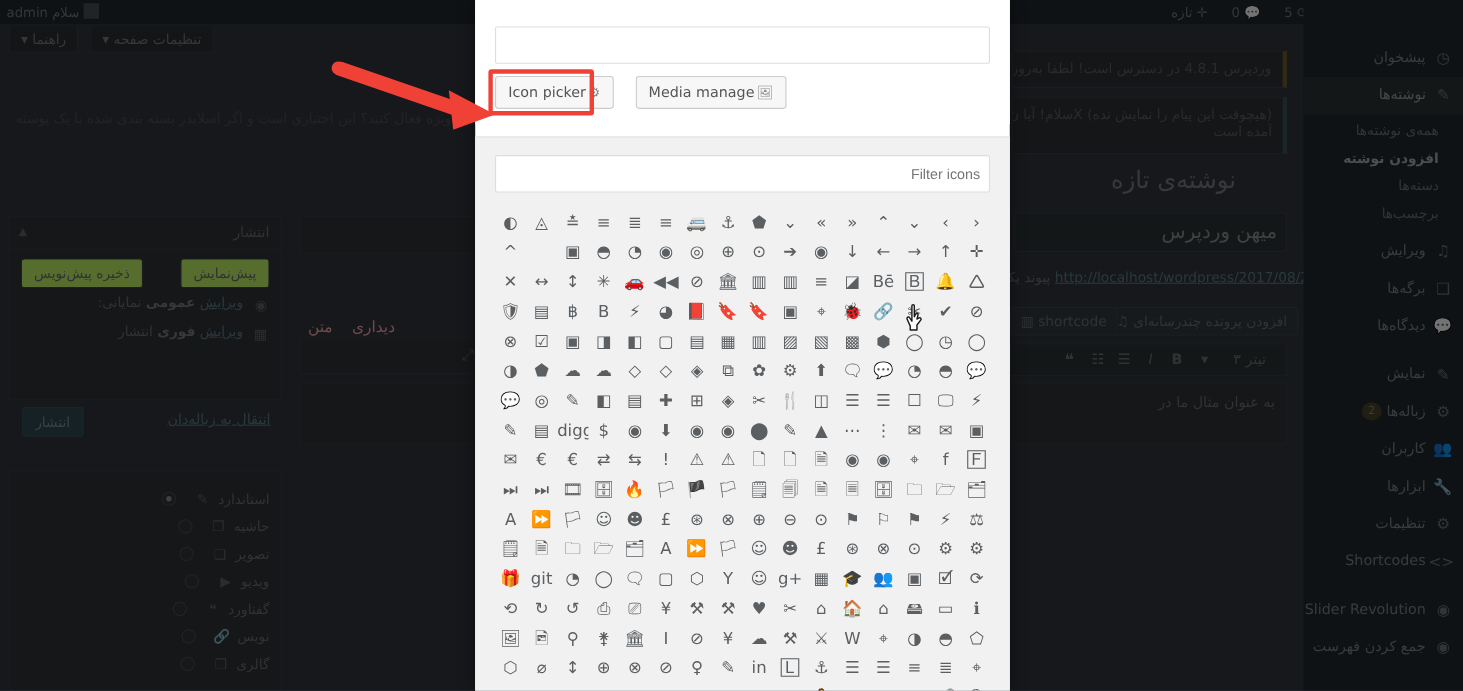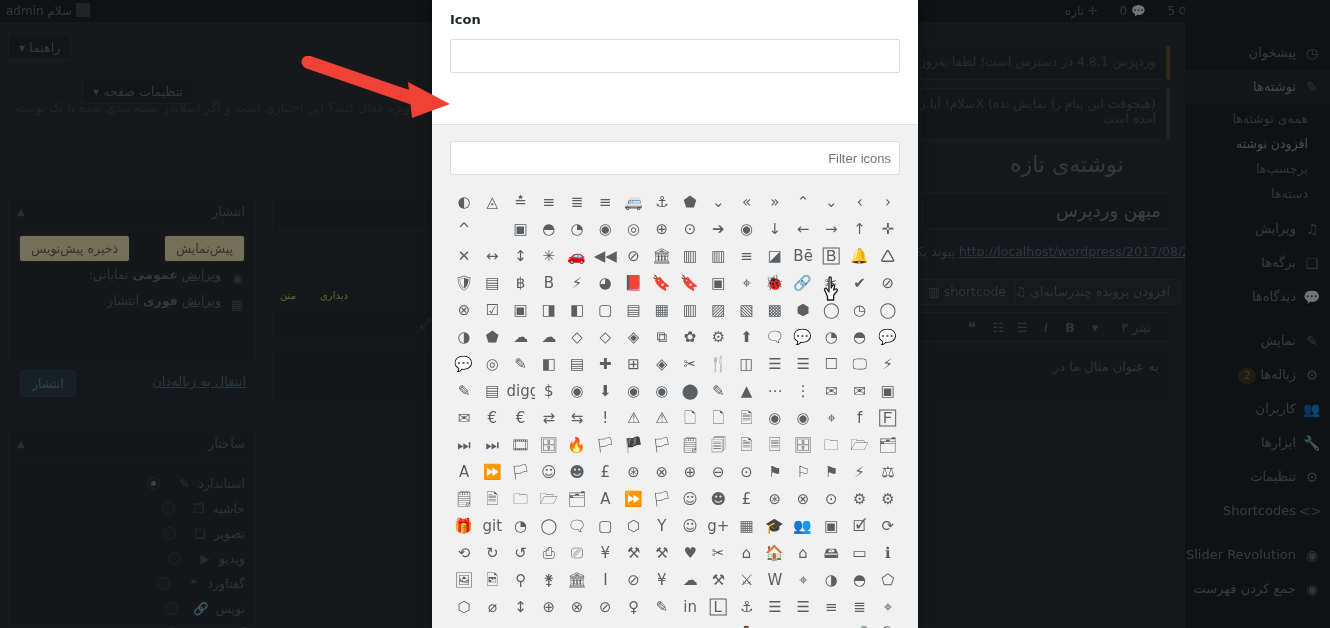--- a/index.html
+++ b/index.html
@@ -33,21 +33,21 @@
     content:""; position:absolute; left:-8px; top:11px;
     border:6px solid transparent; border-left-color:#32373c;
   }
   .am-sub {
     background:#23282d; padding:2px 0 6px 0;
   }
   .am-sub div {
     height:25px; line-height:25px; padding:0 22px 0 8px;
     font-size:12.5px; color:#6d7477; text-align:right; white-space:nowrap;
   }
-  .am-sub div.cur { color:#a6abad; font-weight:normal; }
+  .am-sub div.cur { color:#a6abad; font-weight:bold; }
   .am-sep { height:10px; }
   .am-badge{
     display:inline-block; background:#4a4328; color:#8a8470;
     border-radius:9px; font-size:10px; padding:0 6px; line-height:16px;
     vertical-align:middle; margin-left:4px;
   }
 
   
   #wpadminbar{
     position:absolute; top:0; left:0; right:0; height:22px;
@@ -58,21 +58,21 @@
   }
   .ab-r { position:absolute; top:0; height:22px; line-height:22px; white-space:nowrap;}
   .ab-l { position:absolute; top:0; height:22px; line-height:22px; white-space:nowrap;}
   .ab-sep{ display:inline-block; margin:0 7px; }
 
   
   #screen-meta{
     position:absolute; top:24px; left:0; width:440px; height:26px;
   }
   .meta-btn{
-    position:absolute; top:12px; height:24px; line-height:24px;
+    position:absolute; top:0; height:24px; line-height:24px;
     padding:0 10px; background:#2b3034; border:1px solid #3a4045;
     border-top:none; color:#767c7f; font-size:12.5px; border-radius:0 0 3px 3px;
   }
 
   
   .ghost-text{
     position:absolute; color:#4a4f53; font-size:12.5px; white-space:nowrap;
     direction:rtl;
   }
 
@@ -81,21 +81,21 @@
     position:absolute; background:#2f3438; border:1px solid #393f44;
   }
   .mbox-h{
     height:30px; line-height:30px; padding:0 10px; color:#6a7073;
     font-size:13px; border-bottom:1px solid #393f44; position:relative;
   }
   .mbox-h .toggle{ position:absolute; left:8px; top:0; font-size:10px; color:#5e6468;}
   .mbox-b{ padding:8px 10px; }
   .wpbtn{
     display:inline-block; height:27px; line-height:25px; padding:0 11px;
-    border:1px solid #3e4449; background:#fef9c3; color:#6b7174;
+    border:1px solid #3e4449; background:#bef264; color:#6b7174;
     border-radius:3px; font-size:12.5px;
   }
   .wpbtn.primary{ background:#2f4a52; border-color:#35555e; color:#76919a; }
   .misc-row{
     height:26px; line-height:26px; color:#6a7073; font-size:12.5px;
     text-align:right; padding-right:24px; position:relative;
   }
   .misc-row .mico{ position:absolute; right:2px; top:4px; font-size:13px; color:#5e6468;}
   .misc-row b{ color:#787e81; }
   .lnk{ color:#5b7d88; text-decoration:underline; }
@@ -105,21 +105,21 @@
   }
   .radio{
     display:inline-block; width:13px; height:13px; border-radius:50%;
     border:1px solid #4b5156; vertical-align:-2px; margin-right:10px;
     background:#31363a; position:relative;
   }
   .radio.on::after{
     content:""; position:absolute; inset:3px; border-radius:50%; background:#8a9094;
   }
   .fmt-ico{ display:inline-block; width:20px; text-align:center; color:#5e6468; }
-  .edtabs{ position:absolute; color:#bef264; font-size:10px; }
+  .edtabs{ position:absolute; color:#fca5a5; font-size:14px; }
 
   
   .panel{ position:absolute; background:#2f3438; border:1px solid #393f44; }
   .title-input{
     position:absolute; background:#2e3337; border:1px solid #3c4246;
     color:#8a9094; font-size:18px; text-align:right; padding:6px 8px;
     direction:rtl;
   }
   .permalink{ position:absolute; font-size:12.5px; color:#6a7073; direction:rtl; white-space:nowrap;}
   .permalink .url{ color:#5b7d88; text-decoration:underline; }
@@ -221,21 +221,21 @@
         <span>تازه</span>
       </div>
       <div class="ab-l" style="left:6px;">
         <span style="display:inline-block;width:14px;height:14px;background:#4a5054;vertical-align:-2px;"></span>
         <span style="direction:rtl;">سلام admin</span>
       </div>
     </div>
   </div>
 
   <div id="screen-meta">
-    <div class="meta-btn" style="left:82px;margin-top:44px;">
+    <div class="meta-btn" style="left:82px;">
       <span>تنظیمات صفحه</span>
       <span>▾</span>
     </div>
     <div class="meta-btn" style="left:8px;">
       <span>راهنما</span>
       <span>▾</span>
     </div>
   </div>
 
   <div class="ghost-text" style="left:14px; top:100px;">بانی ویژه فعال کنید؟ این اختیاری است و اگر اسلایدر بسته بندی شده با یک پوسته</div>
@@ -319,24 +319,20 @@
         <span>انتشار</span>
       </div>
     </div>
   </div>
   <div style="position:absolute; left:8px; top:366px; width:248px; height:40px;">
     <span class="lnk" style="position:absolute; right:10px; top:8px;">انتقال به زباله‌دان</span>
     <span class="wpbtn primary" style="position:absolute; left:12px; top:4px;">انتشار</span>
   </div>
 
   <div class="mbox" style="left:8px; top:428px; width:248px; height:200px;">
-    <div class="mbox-h">
-      <span class="toggle">▲</span>
-      <span>ساختار</span>
-    </div>
     <div class="mbox-b" style="padding-top:12px;">
       <div class="fmt-row">
         <span>استاندارد</span>
         <span class="fmt-ico">✎</span>
         <span class="radio on"></span>
       </div>
       <div class="fmt-row">
         <span>حاشیه</span>
         <span class="fmt-ico">❐</span>
         <span class="radio"></span>
@@ -377,22 +373,22 @@
       <span>پیشخوان</span>
     </div>
 
     <div class="am-item current">
       <span class="am-ico">✎</span>
       <span>نوشته‌ها</span>
     </div>
     <div class="am-sub">
       <div>همه‌ی نوشته‌ها</div>
       <div class="cur">افزودن نوشته</div>
+      <div>دسته‌ها</div>
       <div>برچسب‌ها</div>
-      <div>دسته‌ها</div>
     </div>
 
     <div class="am-item">
       <span class="am-ico">♫</span>
       <span>ویرایش</span>
     </div>
     <div class="am-item">
       <span class="am-ico">❑</span>
       <span>برگه‌ها</span>
     </div>
@@ -440,22 +436,30 @@
       <span class="am-ico">◉</span>
       <span>جمع کردن فهرست</span>
     </div>
   </div>
 </div>
 
 <div id="scrim"></div>
 
 <div id="modal">
   <div id="modal-head">
-    <div class="mlabel">Icon</div>
     <input id="icon-value" type="text" value="" placeholder="" style="">
+    <div id="btn-row">
+      <span class="mbtn">
+        <span>Icon picker</span><span class="bico">⚙</span>
+      </span>
+      <span class="mbtn" style="margin-left:16px;">
+        <span>Media manage</span><span class="bico">🖼</span>
+      </span>
+      <span id="hl-box"></span>
+    </div>
   </div>
 
   <div id="modal-body">
     <input id="filter-icons" type="text" value="" placeholder="Filter icons" style="">
     <div id="icon-grid">
         <div class="gi">◐</div>
         <div class="gi">◬</div>
         <div class="gi">≛</div>
         <div class="gi">≡</div>
         <div class="gi">≣</div>

